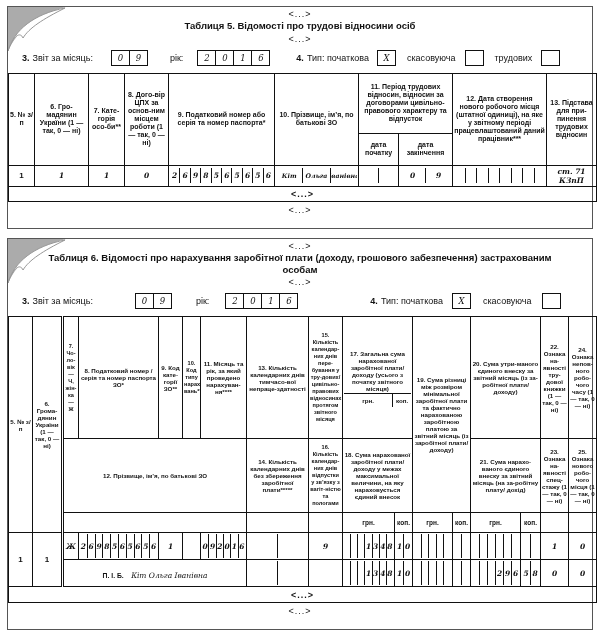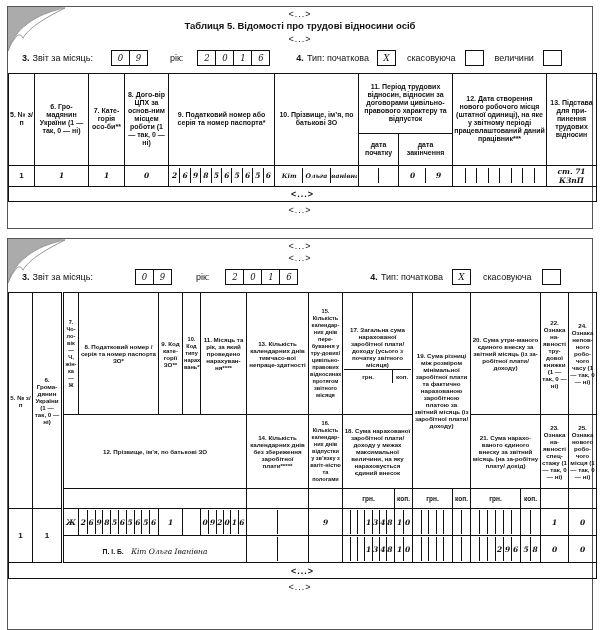--- a/index.html
+++ b/index.html
@@ -70,21 +70,21 @@
         <span class="dcell">2</span>
         <span class="dcell">0</span>
         <span class="dcell">1</span>
         <span class="dcell">6</span>
       </span>
     <span class="bnum" style="margin-left:26px">4.</span>
     <span>Тип: початкова</span>
     <span class="cbox" style="margin-left:8px">X</span>
     <span style="margin-left:11px">скасовуюча</span>
     <span class="cbox" style="margin-left:9px"></span>
-    <span style="margin-left:11px">величини</span>
+    <span style="margin-left:11px">трудових</span>
     <span class="cbox" style="margin-left:9px"></span>
   </div>
 
   <table class="t">
     <colgroup>
       <col style="width:26px">
         <col style="width:54px">
         <col style="width:36px">
         <col style="width:44px">
       <col style="width:106px">
@@ -170,20 +170,21 @@
 
   <div class="ellipsis below">&lt;...&gt;</div>
 </section>
 
 <section class="sheet" id="sheet6">
   <svg class="curl" width="58" height="44" viewBox="0 0 58 44">
     <path d="M0,44 L0,0 L58,0 C28,8 9,24 0,44 Z" fill="#ababab"></path>
     <path d="M0,44 C6,23 26,7 57,1 C35,12 21,21 15,31 C13,26 7,25 0,44 Z" fill="#ffffff" stroke="#979797" stroke-width="1"></path>
   </svg>
   <div class="ellipsis">&lt;...&gt;</div>
+  <div class="sheet-title">Таблиця 6. Відомості про нарахування заробітної плати (доходу, грошового забезпечення) застрахованим особам</div>
   <div class="ellipsis">&lt;...&gt;</div>
 
   <div class="formrow">
     <span class="bnum">3.</span>
     <span>Звіт за місяць:</span>
     <span class="fbox" style="margin-left:42px">
         <span class="dcell">0</span>
         <span class="dcell">9</span>
       </span>
     <span style="margin-left:24px">рік:</span>

